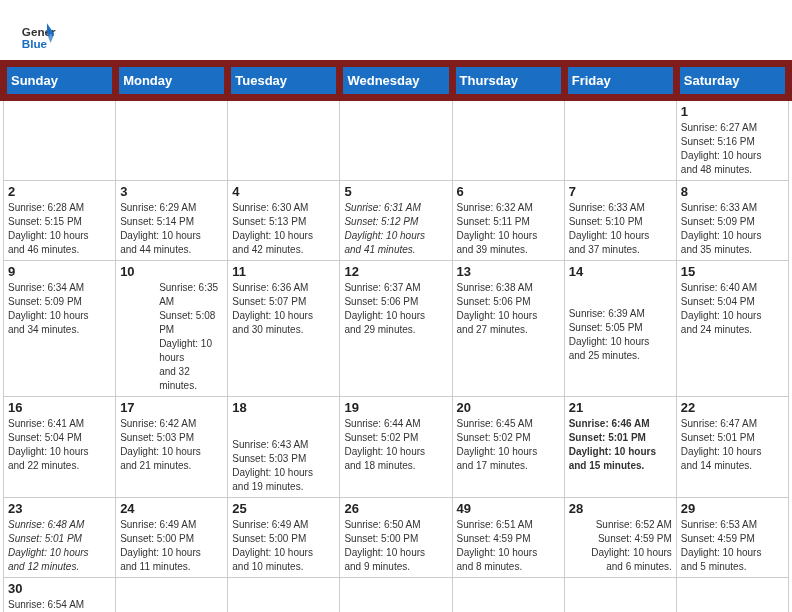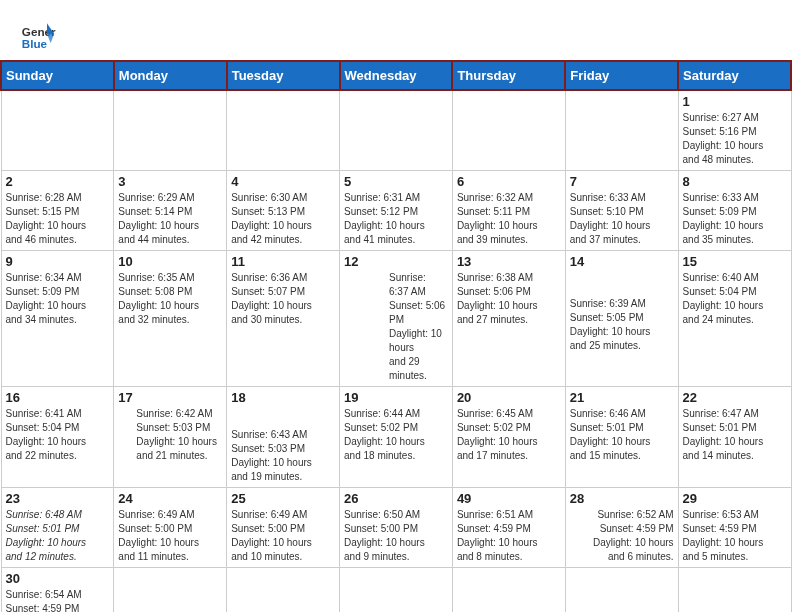--- a/index.html
+++ b/index.html
@@ -41,21 +41,21 @@
       border-collapse: collapse;
       table-layout: fixed;
     }
     .calendar thead th {
       background: #1a6fc4;
       color: #fff;
       font-size: 13px;
       font-weight: bold;
       padding: 6px 4px;
       text-align: left;
-      border: 2px solid #7f1d1d;
+      border: 7px solid #7f1d1d;
     }
     .calendar tbody td {
       border: 1px solid #ccc;
       vertical-align: top;
       padding: 3px 4px;
       font-size: 9.5px;
       color: #333;
       background: #fff;
       height: 80px;
       width: calc(100% / 7);
@@ -139,21 +139,21 @@
         </td>
         <td>
           <span class="day-number">4</span>
           <div class="day-info" style="white-space: pre-line;">Sunrise: 6:30 AM
 Sunset: 5:13 PM
 Daylight: 10 hours
 and 42 minutes.</div>
         </td>
         <td>
           <span class="day-number">5</span>
-          <div class="day-info" style="white-space: pre-line;">Sunrise: 6:31 AM
+          <div class="day-info" style="white-space: pre-line; font-style: italic;">Sunrise: 6:31 AM
 Sunset: 5:12 PM
 Daylight: 10 hours
 and 41 minutes.</div>
         </td>
         <td>
           <span class="day-number">6</span>
           <div class="day-info" style="white-space: pre-line;">Sunrise: 6:32 AM
 Sunset: 5:11 PM
 Daylight: 10 hours
 and 39 minutes.</div>
@@ -176,35 +176,35 @@
       <tr>
         <td>
           <span class="day-number">9</span>
           <div class="day-info" style="white-space: pre-line;">Sunrise: 6:34 AM
 Sunset: 5:09 PM
 Daylight: 10 hours
 and 34 minutes.</div>
         </td>
         <td>
           <span class="day-number">10</span>
-          <div class="day-info" style="white-space: pre-line;">Sunrise: 6:35 AM
+          <div class="day-info" style="white-space: pre-line; margin-left: 39px;">Sunrise: 6:35 AM
 Sunset: 5:08 PM
 Daylight: 10 hours
 and 32 minutes.</div>
         </td>
         <td>
           <span class="day-number">11</span>
           <div class="day-info" style="white-space: pre-line;">Sunrise: 6:36 AM
 Sunset: 5:07 PM
 Daylight: 10 hours
 and 30 minutes.</div>
         </td>
         <td>
           <span class="day-number">12</span>
-          <div class="day-info" style="white-space: pre-line; margin-left: 45px;">Sunrise: 6:37 AM
+          <div class="day-info" style="white-space: pre-line;">Sunrise: 6:37 AM
 Sunset: 5:06 PM
 Daylight: 10 hours
 and 29 minutes.</div>
         </td>
         <td>
           <span class="day-number">13</span>
           <div class="day-info" style="white-space: pre-line;">Sunrise: 6:38 AM
 Sunset: 5:06 PM
 Daylight: 10 hours
 and 27 minutes.</div>
@@ -227,21 +227,21 @@
       <tr>
         <td>
           <span class="day-number">16</span>
           <div class="day-info" style="white-space: pre-line;">Sunrise: 6:41 AM
 Sunset: 5:04 PM
 Daylight: 10 hours
 and 22 minutes.</div>
         </td>
         <td>
           <span class="day-number">17</span>
-          <div class="day-info" style="white-space: pre-line; margin-left: 18px;">Sunrise: 6:42 AM
+          <div class="day-info" style="white-space: pre-line;">Sunrise: 6:42 AM
 Sunset: 5:03 PM
 Daylight: 10 hours
 and 21 minutes.</div>
         </td>
         <td>
           <span class="day-number">18</span>
           <div class="day-info" style="white-space: pre-line; margin-top: 23px;">Sunrise: 6:43 AM
 Sunset: 5:03 PM
 Daylight: 10 hours
 and 19 minutes.</div>
@@ -255,21 +255,21 @@
         </td>
         <td>
           <span class="day-number">20</span>
           <div class="day-info" style="white-space: pre-line;">Sunrise: 6:45 AM
 Sunset: 5:02 PM
 Daylight: 10 hours
 and 17 minutes.</div>
         </td>
         <td>
           <span class="day-number">21</span>
-          <div class="day-info" style="white-space: pre-line;">Sunrise: 6:46 AM
+          <div class="day-info" style="white-space: pre-line; font-weight: bold;">Sunrise: 6:46 AM
 Sunset: 5:01 PM
 Daylight: 10 hours
 and 15 minutes.</div>
         </td>
         <td>
           <span class="day-number">22</span>
           <div class="day-info" style="white-space: pre-line;">Sunrise: 6:47 AM
 Sunset: 5:01 PM
 Daylight: 10 hours
 and 14 minutes.</div>

